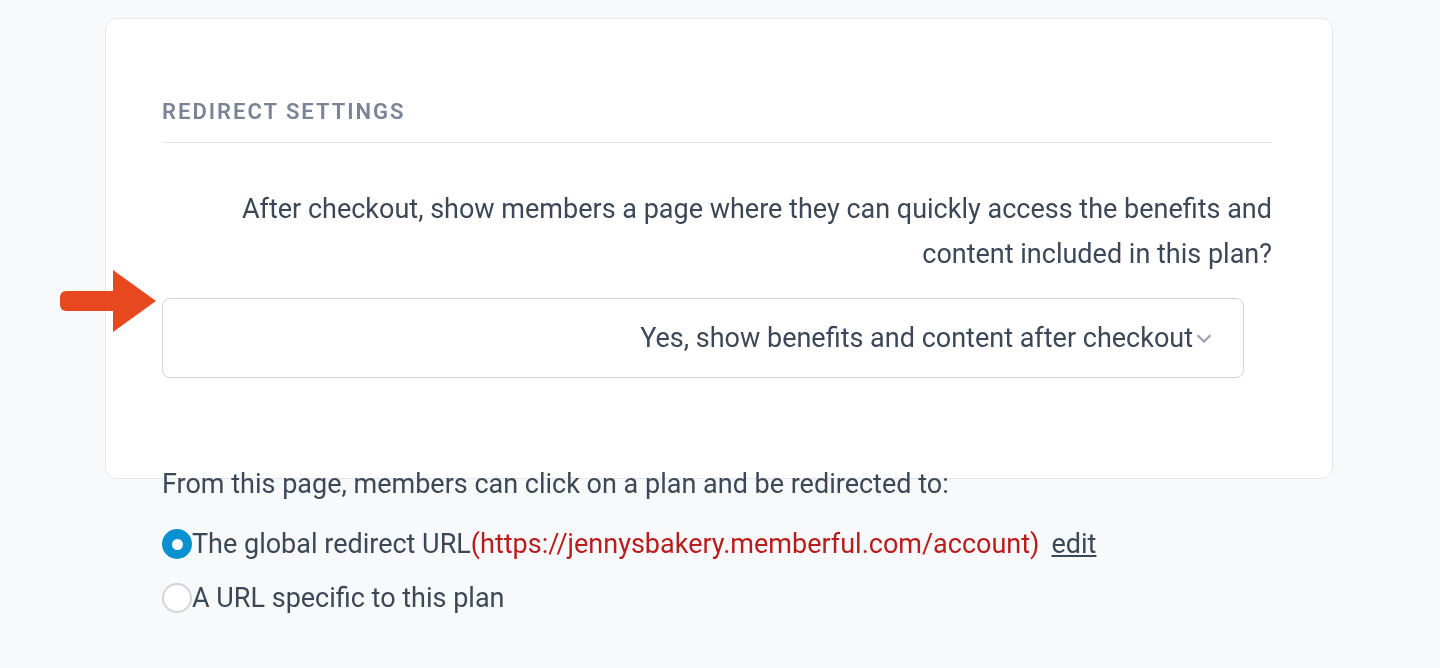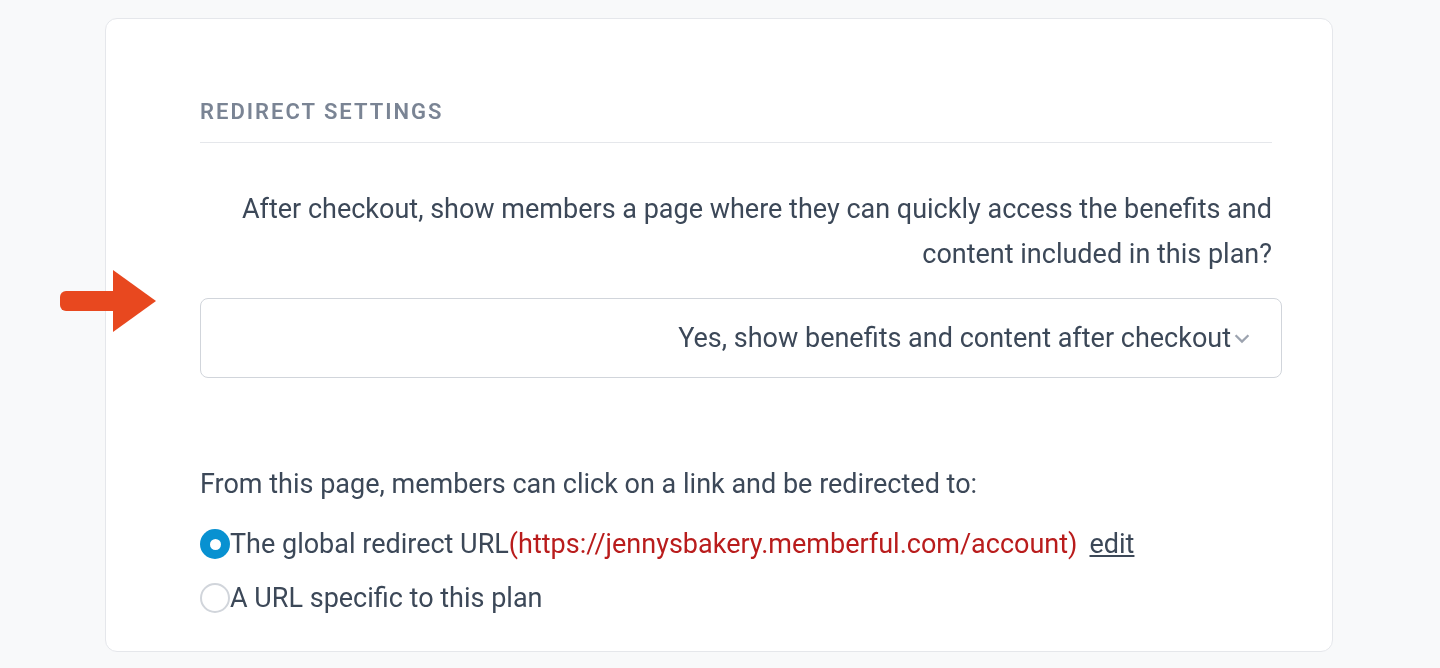--- a/index.html
+++ b/index.html
@@ -13,25 +13,25 @@
       width: 1440px;
       height: 668px;
       position: relative;
       overflow: hidden;
     }
     .card {
       position: absolute;
       left: 105px;
       top: 18px;
       width: 1228px;
-      height: 634px;
+      height: 461px;
       background: #ffffff;
       border: 1px solid #e5e7eb;
       border-radius: 12px;
-      padding: 80px 60px 50px 94px;
+      padding: 80px 60px 50px 56px;
     }
     .section-title {
       font-size: 22px;
       font-weight: 600;
       letter-spacing: 2px;
       color: #7a8494;
       text-transform: uppercase;
       padding-bottom: 18px;
       border-bottom: 1px solid #e5e7eb;
       margin-bottom: 44px;
@@ -150,21 +150,21 @@
 
   <div class="select-wrapper">
     <span class="select-value">Yes, show benefits and content after checkout</span>
     <span class="chevron">
       <svg viewBox="0 0 24 24">
           <polyline points="5 9 12 16 19 9"></polyline>
         </svg>
     </span>
   </div>
 
-  <p class="second-description">From this page, members can click on a link and be redirected to:</p>
+  <p class="second-description">From this page, members can click on a plan and be redirected to:</p>
 
   <div class="radio-group">
     <div class="radio-row">
       <span class="radio checked"></span>
       <span class="radio-label">The global redirect URL</span>
       <span class="radio-url">(https://jennysbakery.memberful.com/account)</span>
       <a class="edit-link">edit</a>
     </div>
     <div class="radio-row">
       <span class="radio"></span>

